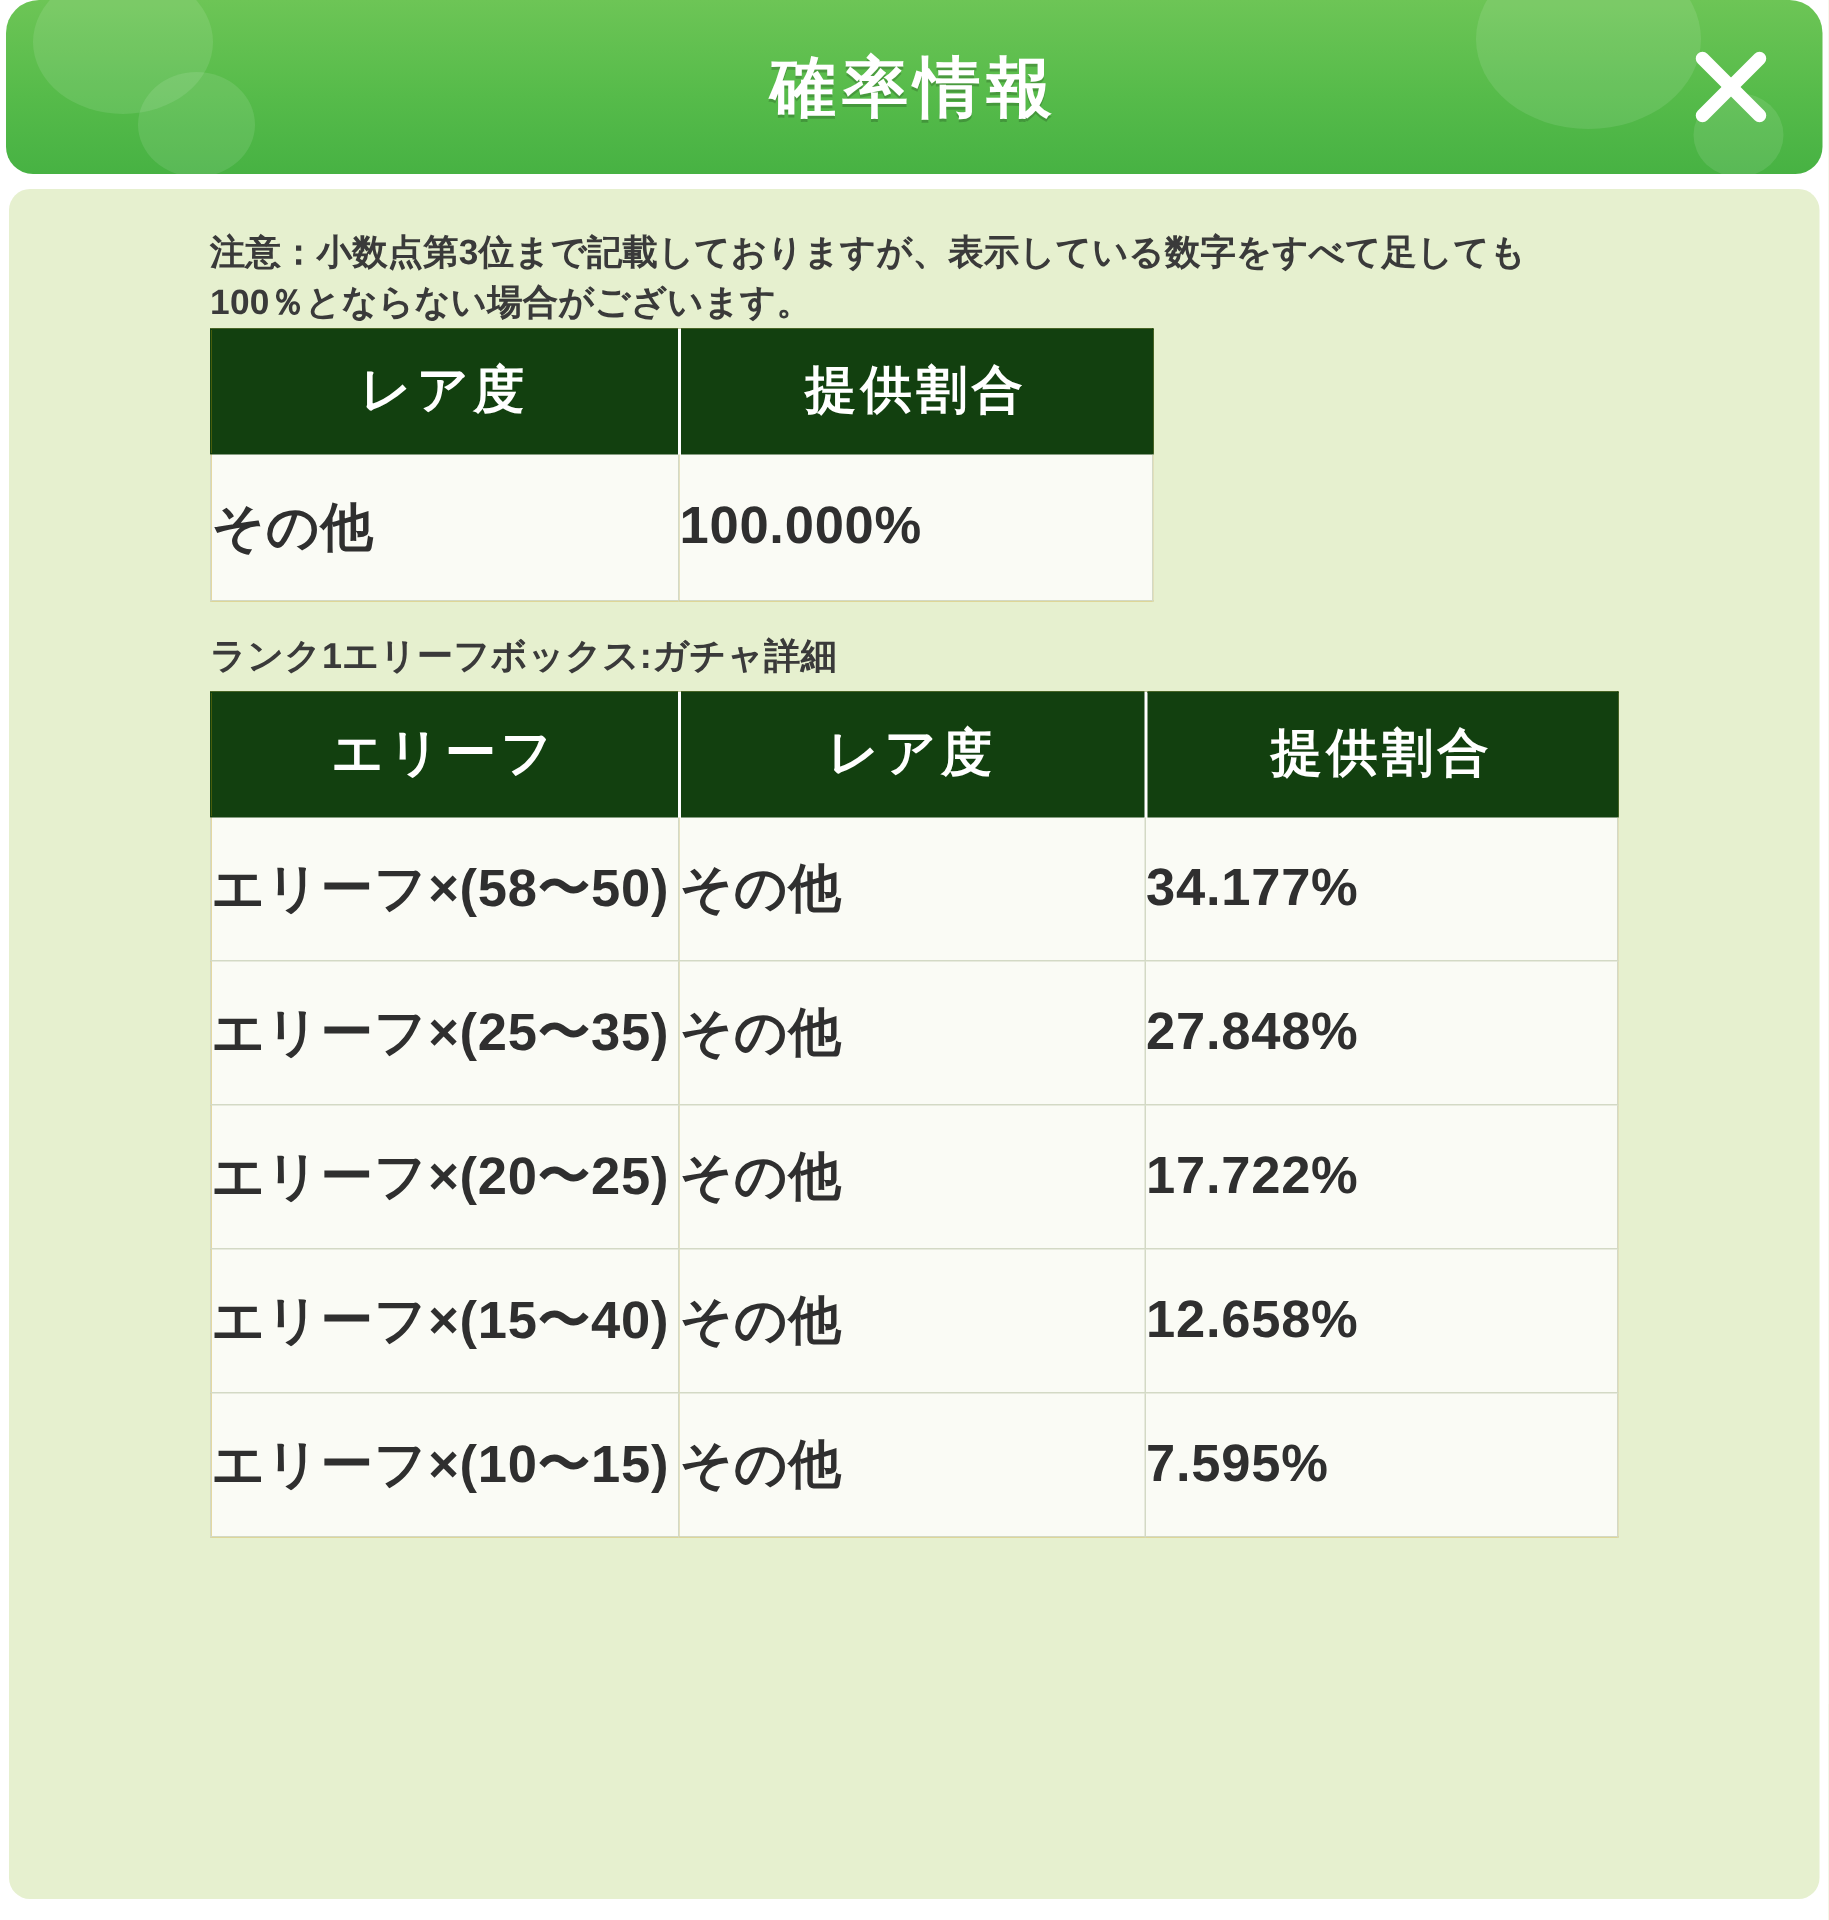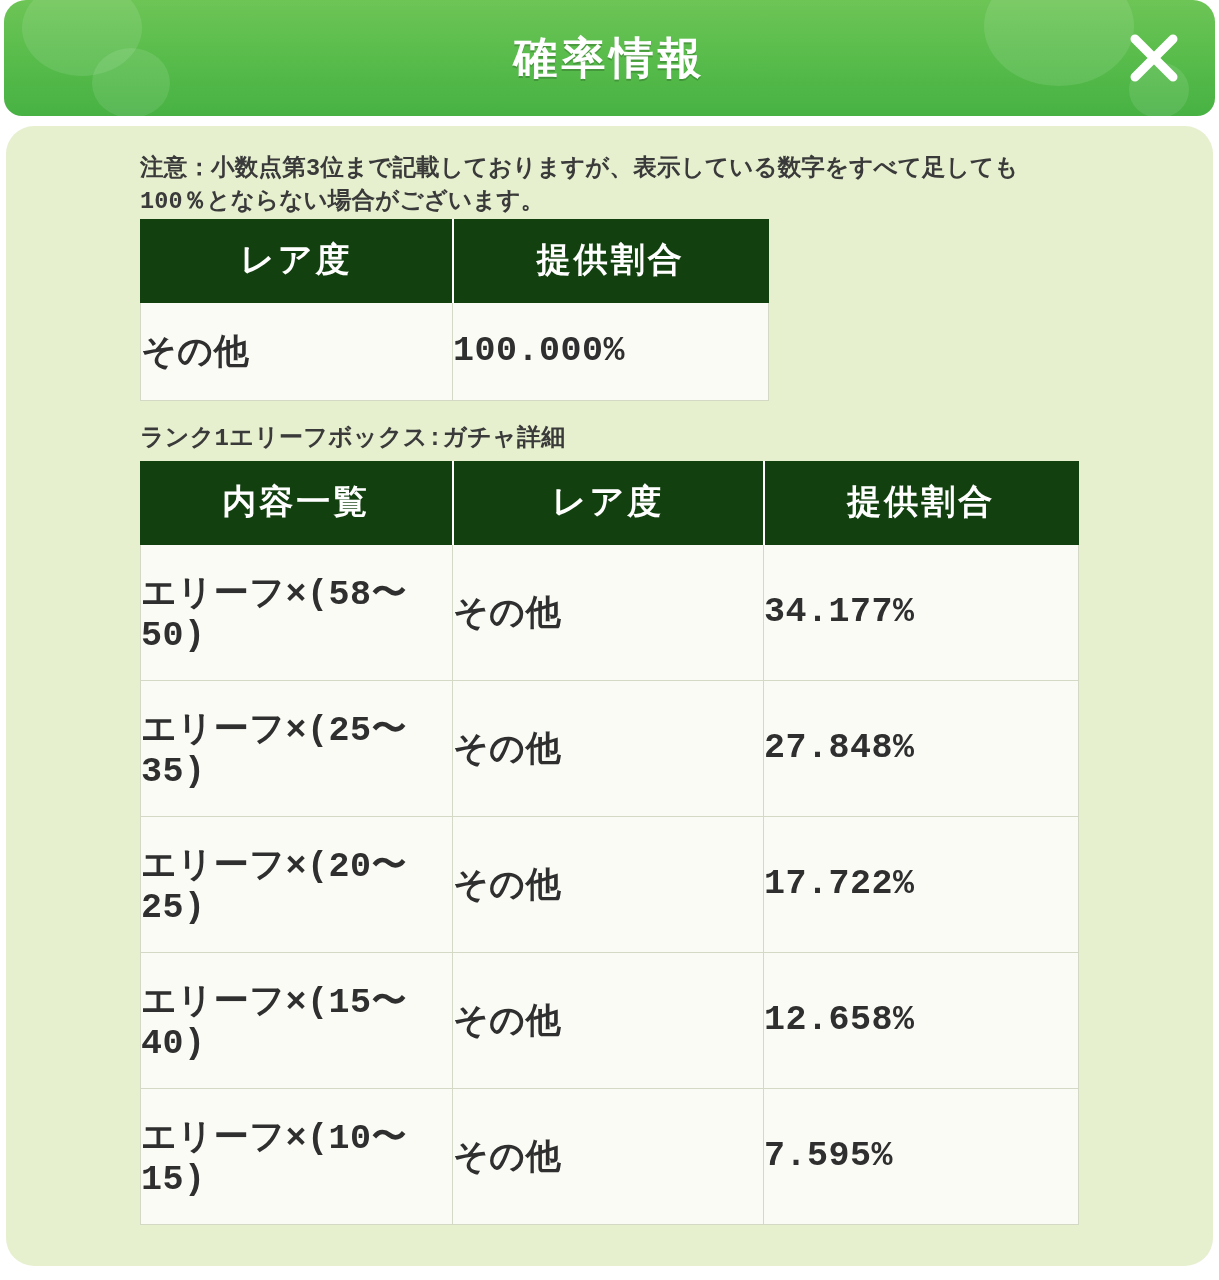--- a/index.html
+++ b/index.html
@@ -13,21 +13,20 @@
     font-family: "Liberation Sans", "DejaVu Sans", sans-serif;
     overflow: hidden;
   }
 
   .screen {
     position: relative;
     width: 1219px;
     height: 1136px;
     background: #ffffff;
     box-sizing: border-box;
-    font-family: Liberation Mono, monospace;
   }
 
   
   .header {
     position: relative;
     height: 116px;
     margin: 0 4px;
     border-radius: 22px 22px 18px 18px;
     background: linear-gradient(180deg, #6dc556 0%, #56bb4a 55%, #47b243 100%);
     overflow: hidden;
@@ -73,21 +72,21 @@
     padding: 0;
   }
   .close-button svg { display: block; }
 
   
   .panel {
     position: relative;
     margin: 10px 6px 0 6px;
     min-height: 1140px;
     background: #e6f0cf;
-    border-radius: 28px;
+    border-radius: 14px;
     padding: 26px 0 0 0;
     box-sizing: border-box;
   }
 
   .notice {
     margin: 0 0 0 134px;
     width: 930px;
     color: #3a3a3a;
     font-size: 23.5px;
     font-weight: bold;
@@ -187,21 +186,21 @@
 
     <div class="section-label">ランク1エリーフボックス:ガチャ詳細</div>
     <table class="t-large">
       <colgroup>
         <col class="col-a-large">
         <col class="col-b-large">
         <col class="col-c-large">
       </colgroup>
       <thead>
         <tr>
-          <th>内容一覧</th>
+          <th>エリーフ</th>
           <th class="divider">レア度</th>
           <th class="divider">提供割合</th>
         </tr>
       </thead>
       <tbody>
         <tr>
           <td>エリーフ×(58〜50)</td>
           <td>その他</td>
           <td>34.177%</td>
         </tr>

